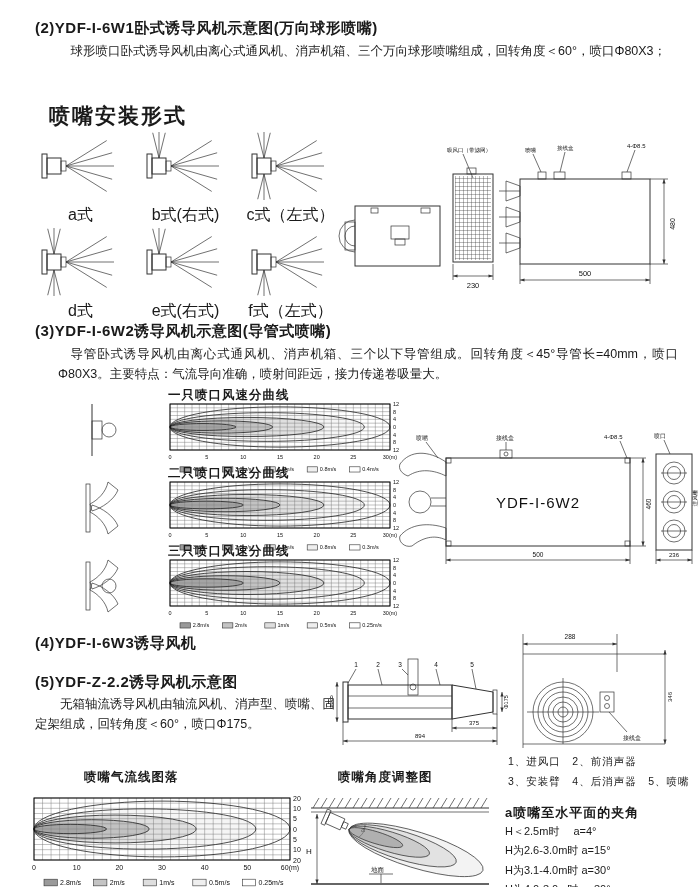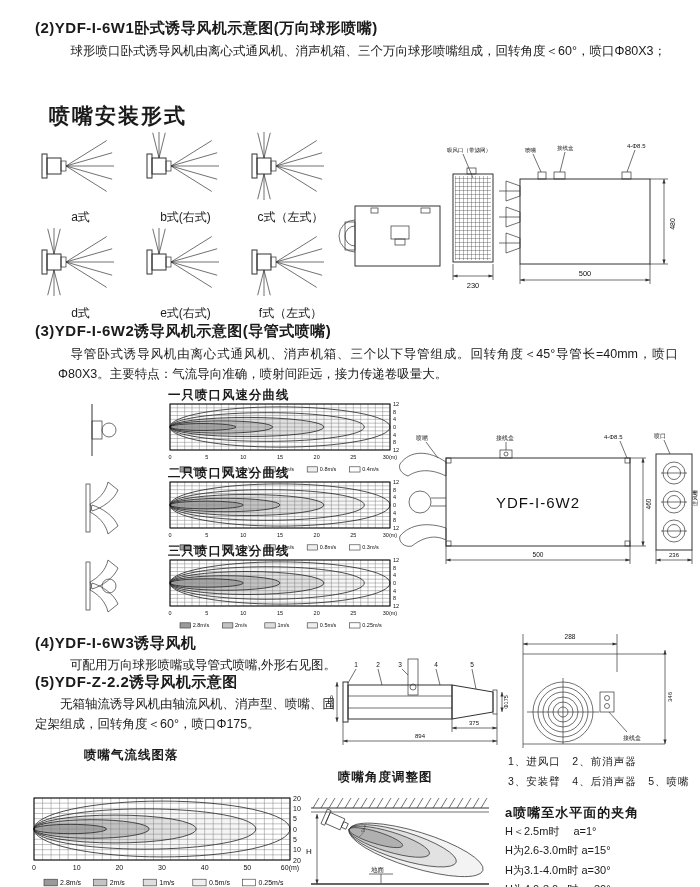--- a/index.html
+++ b/index.html
@@ -10,21 +10,21 @@
   .big{font-size:21px;font-weight:bold;letter-spacing:2px;}
   .body{font-size:12.5px;line-height:1.6;text-align:justify;}
   .ind1{text-indent:1em;}
   .ind2{text-indent:2em;}
   .ctitle{font-size:12.5px;font-weight:bold;letter-spacing:1px;}
   .ptslegend{font-size:10.5px;line-height:1.9;letter-spacing:1px;}
   .notes-h{font-size:13px;font-weight:bold;letter-spacing:1px;}
   .notes-l{font-size:11px;line-height:1.75;}
   .nozzle-grid{display:grid;grid-template-columns:repeat(3,105px);grid-auto-rows:96px;}
   .ncell{position:relative;text-align:center;}
-  .nlabel{position:absolute;left:0;right:0;bottom:2px;font-size:12px;}
+  .nlabel{position:absolute;left:0;right:0;bottom:2px;font-size:16px;}
   svg .ln{stroke:#333;fill:none;stroke-width:1;}
   svg .thin{stroke-width:.7;}
   svg .thick{stroke-width:1.5;}
   svg text{fill:#111;stroke:none;font-family:inherit;}
 </style>
 </head>
 <body>
 
 <div class="page">
 
@@ -496,21 +496,20 @@
     <text x="286" y="129" font-size="6" text-anchor="middle">236</text>
   <polygon points="255,30 253.4,34.5 256.6,34.5" fill="#333" stroke="none"></polygon>
       <polygon points="255,118 253.4,113.5 256.6,113.5" fill="#333" stroke="none"></polygon>
       <polygon points="58,132 62.5,133.6 62.5,130.4" fill="#333" stroke="none"></polygon>
       <polygon points="242,132 237.5,133.6 237.5,130.4" fill="#333" stroke="none"></polygon>
       <polygon points="268,132 272.5,133.6 272.5,130.4" fill="#333" stroke="none"></polygon>
       <polygon points="304,132 299.5,133.6 299.5,130.4" fill="#333" stroke="none"></polygon>
     </svg>
 
   <div class="abs h2" style="left:35px;top:622px;text-align:center;">(4)YDF-I-6W3诱导风机</div>
-  <div class="abs body" style="left:70px;top:643px;width:420px;">可配用万向球形喷嘴或导管式喷嘴,外形右见图。</div>
   <div class="abs h2" style="left:35px;top:661px;text-align:center;">(5)YDF-Z-2.2诱导风机示意图</div>
   <div class="abs body ind2" style="left:35px;top:682px;width:300px;">无箱轴流诱导风机由轴流风机、消声型、喷嘴、固定架组成，回转角度＜60°，喷口Φ175。</div>
 
   <svg class="abs" style="left:330px;top:645px;" width="190" height="95" viewBox="0 0 190 95">
     <rect x="78" y="2" width="10" height="36" class="ln thin"></rect>
     <circle cx="83" cy="30" r="3" class="ln thin"></circle>
     <rect x="13" y="25" width="5" height="40" class="ln"></rect>
     <rect x="18" y="28" width="104" height="34" class="ln"></rect>
     <line x1="18" y1="39" x2="122" y2="39" class="ln thin"></line>
     <line x1="18" y1="51" x2="122" y2="51" class="ln thin"></line>
@@ -576,21 +575,21 @@
       <polygon points="112,22 107.5,23.6 107.5,20.4" fill="#333" stroke="none"></polygon>
       <polygon points="160,28 158.4,32.5 161.6,32.5" fill="#333" stroke="none"></polygon>
       <polygon points="160,122 158.4,117.5 161.6,117.5" fill="#333" stroke="none"></polygon>
     </svg>
 
   <div class="abs ptslegend" style="left:508px;top:740px;">
     <div>1、进风口　2、前消声器</div>
     <div>3、安装臂　4、后消声器　5、喷嘴</div>
   </div>
 
-  <div class="abs ctitle" style="left:84px;top:735px;">喷嘴气流线图落</div>
+  <div class="abs ctitle" style="left:84px;top:757px;">喷嘴气流线图落</div>
   <svg class="abs" style="left:28px;top:782px;" width="288" height="104">
       <line x1="6" y1="4" x2="6" y2="66" stroke="#777" stroke-width="0.45"></line>
       <line x1="14.533333333333333" y1="4" x2="14.533333333333333" y2="66" stroke="#777" stroke-width="0.45"></line>
       <line x1="23.066666666666666" y1="4" x2="23.066666666666666" y2="66" stroke="#777" stroke-width="0.45"></line>
       <line x1="31.6" y1="4" x2="31.6" y2="66" stroke="#777" stroke-width="0.45"></line>
       <line x1="40.13333333333333" y1="4" x2="40.13333333333333" y2="66" stroke="#777" stroke-width="0.45"></line>
       <line x1="48.666666666666664" y1="4" x2="48.666666666666664" y2="66" stroke="#777" stroke-width="0.45"></line>
       <line x1="57.2" y1="4" x2="57.2" y2="66" stroke="#777" stroke-width="0.45"></line>
       <line x1="65.73333333333333" y1="4" x2="65.73333333333333" y2="66" stroke="#777" stroke-width="0.45"></line>
       <line x1="74.26666666666667" y1="4" x2="74.26666666666667" y2="66" stroke="#777" stroke-width="0.45"></line>
@@ -707,19 +706,19 @@
     <text x="68" y="80" font-size="6.5">地面</text>
     <line x1="66" y1="82" x2="90" y2="82" class="ln thin"></line>
     <line x1="78" y1="82" x2="78" y2="91" class="ln thin"></line>
     <line x1="8" y1="92" x2="186" y2="92" class="ln thick"></line>
   <polygon points="14,22 12.4,26.5 15.6,26.5" fill="#333" stroke="none"></polygon>
       <polygon points="14,92 12.4,87.5 15.6,87.5" fill="#333" stroke="none"></polygon>
     </svg>
 
   <div class="abs" style="left:505px;top:792px;width:192px;">
     <div class="notes-h">a喷嘴至水平面的夹角</div>
-    <div class="notes-l">H＜2.5m时　 a=1°</div>
+    <div class="notes-l">H＜2.5m时　 a=4°</div>
     <div class="notes-l">H为2.6-3.0m时 a=15°</div>
     <div class="notes-l">H为3.1-4.0m时 a=30°</div>
     <div class="notes-l">H为4.0-3.0m时 a=30°</div>
   </div>
 
 </div>
 
 </body></html>

